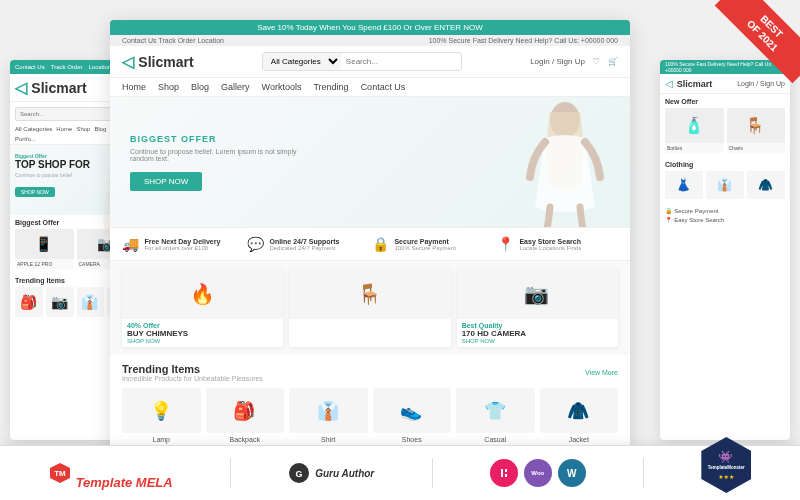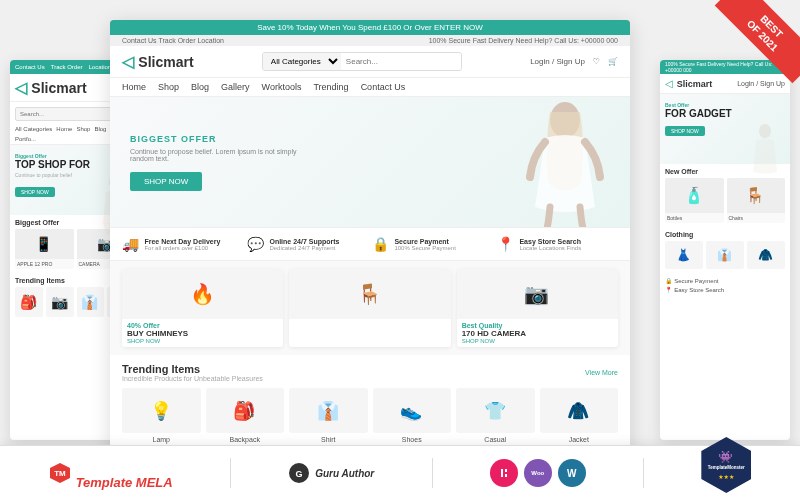--- a/index.html
+++ b/index.html
@@ -666,29 +666,20 @@
 <div class="right-card">
   <div class="rc-topbar">
     <span style="font-size:5px;">100% Secure Fast Delivery  Need Help? Call Us: +00000 000</span>
   </div>
   <div class="rc-header" style="display:flex;align-items:center;gap:4px;">
     <span class="logo-icon" style="color:#2bab98;font-size:10px;">◁</span>
     <span class="rc-logo">Slicmart</span>
     <div style="flex:1;"></div>
     <span style="font-size:7px;color:#555;">Login / Sign Up</span>
   </div>
-  <div class="rc-hero" style="position:relative;">
-    <div class="rc-hero-sub">Best Offer</div>
-    <div class="rc-hero-title">FOR GADGET</div>
-    <button class="rc-hero-btn">SHOP NOW</button>
-    <svg class="rc-model" viewBox="0 0 60 100">
-      <ellipse cx="30" cy="12" rx="10" ry="12" fill="#d4c5b8" opacity="0.5"></ellipse>
-      <path d="M15 28 Q30 22 45 28 L50 80 Q30 85 10 80 Z" fill="#e8e0d8" opacity="0.4"></path>
-    </svg>
-  </div>
   <div class="rc-products">
     <div class="rc-section-title">New Offer</div>
     <div class="rc-product-row">
       <div class="rc-prod">
         <div class="rc-prod-img">🧴</div>
         <div class="rc-prod-name">Bottles</div>
       </div>
       <div class="rc-prod">
         <div class="rc-prod-img">🪑</div>
         <div class="rc-prod-name">Chairs</div>

